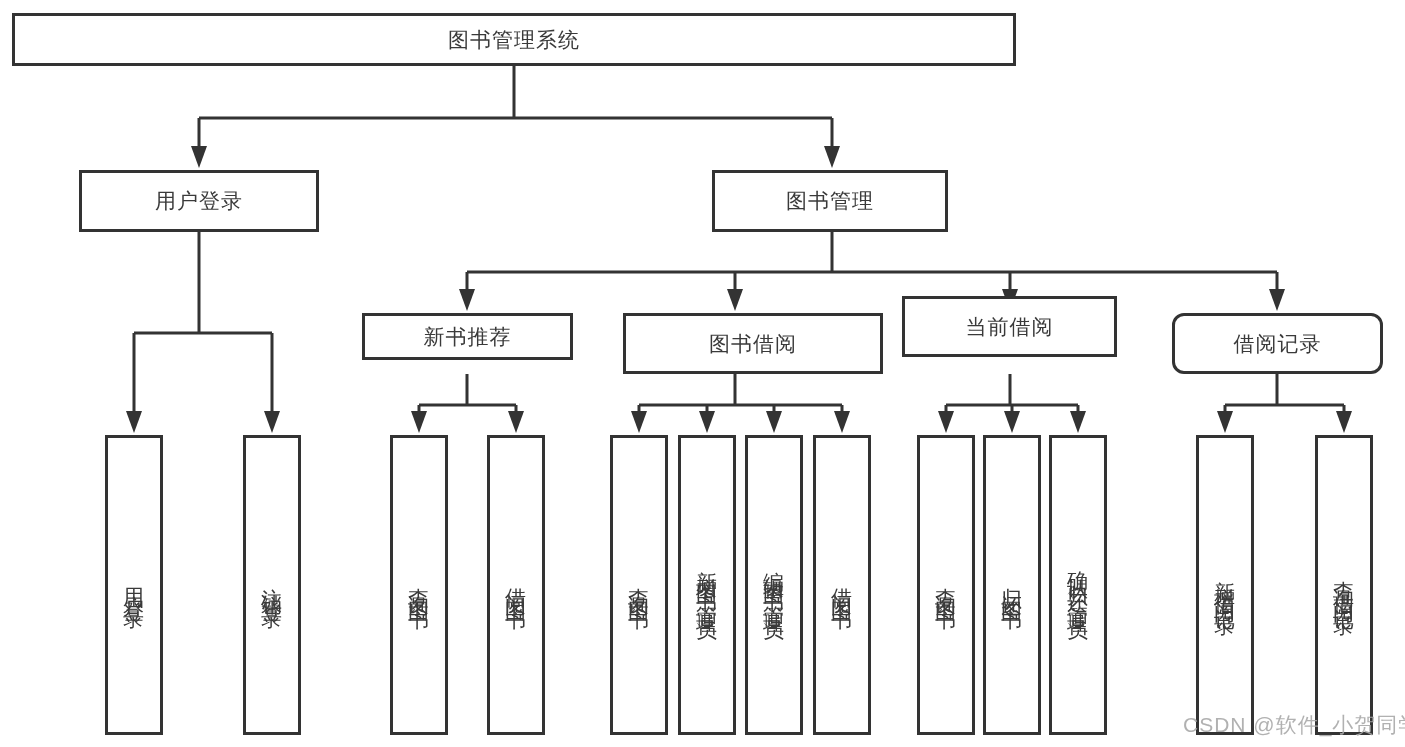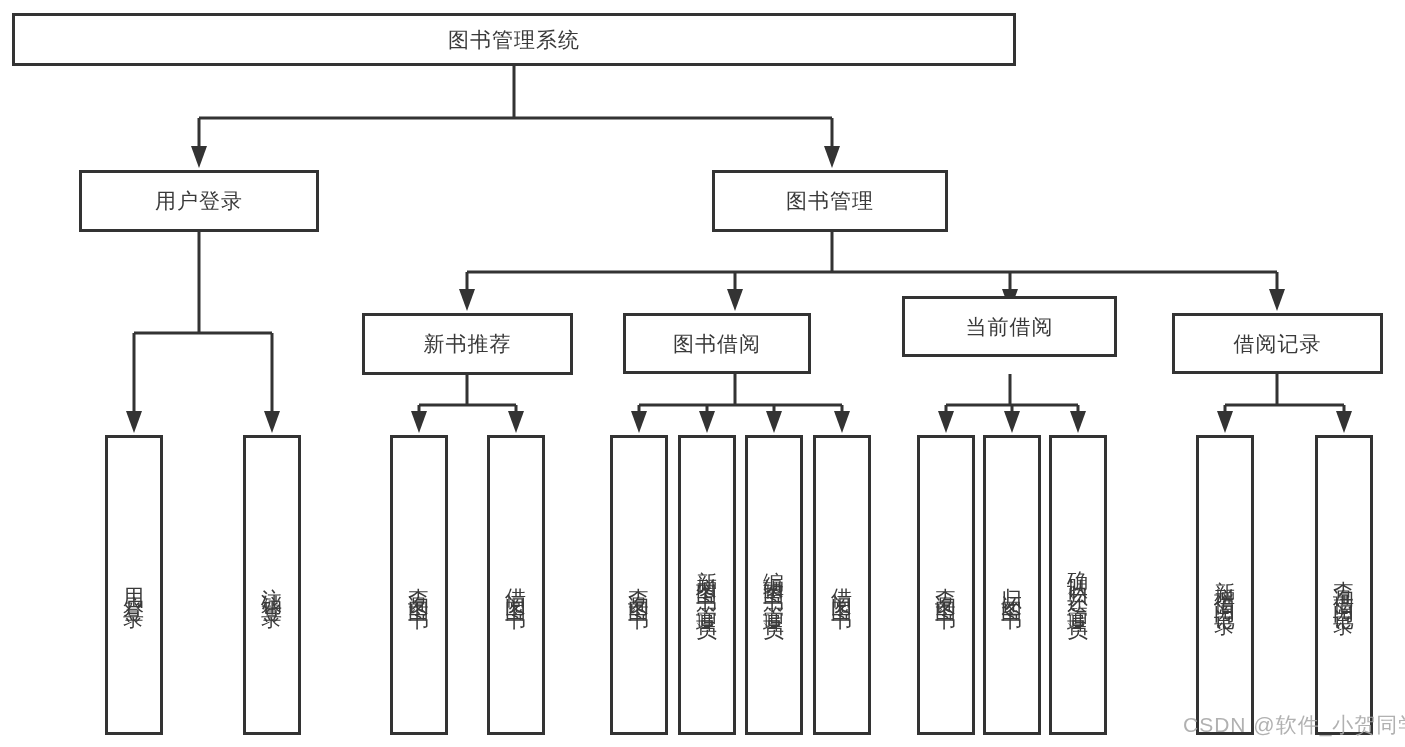--- a/index.html
+++ b/index.html
@@ -100,24 +100,24 @@
       <polygon points="1217,411 1233,411 1225,433"></polygon>
       <polygon points="1336,411 1352,411 1344,433"></polygon>
     </g>
   </svg>
 
   <div class="node" style="left:12px;top:13px;width:1004px;height:53px;">图书管理系统</div>
 
   <div class="node" style="left:79px;top:170px;width:240px;height:62px;">用户登录</div>
   <div class="node" style="left:712px;top:170px;width:236px;height:62px;">图书管理</div>
 
-  <div class="node" style="left:362px;top:313px;width:211px;height:62px;">新书推荐</div>
-  <div class="node" style="left:623px;top:313px;width:188px;height:61px;">图书借阅</div>
+  <div class="node" style="left:362px;top:313px;width:211px;height:47px;">新书推荐</div>
+  <div class="node" style="left:623px;top:313px;width:260px;height:61px;">图书借阅</div>
   <div class="node" style="left:902px;top:296px;width:215px;height:61px;">当前借阅</div>
-  <div class="node" style="left:1172px;top:313px;width:211px;height:61px;">借阅记录</div>
+  <div class="node" style="left:1172px;top:313px;width:211px;height:61px;border-radius:12px;">借阅记录</div>
 
   <div class="node vnode" style="left:105px;top:435px;width:58px;height:300px;">用户登录</div>
   <div class="node vnode" style="left:243px;top:435px;width:58px;height:300px;">注销登录</div>
 
   <div class="node vnode" style="left:390px;top:435px;width:58px;height:300px;">查询图书</div>
   <div class="node vnode" style="left:487px;top:435px;width:58px;height:300px;">借阅图书</div>
 
   <div class="node vnode" style="left:610px;top:435px;width:58px;height:300px;">查询图书</div>
   <div class="node vnode" style="left:678px;top:435px;width:58px;height:300px;">新增图书（管理员）</div>
   <div class="node vnode" style="left:745px;top:435px;width:58px;height:300px;">编辑图书（管理员）</div>

